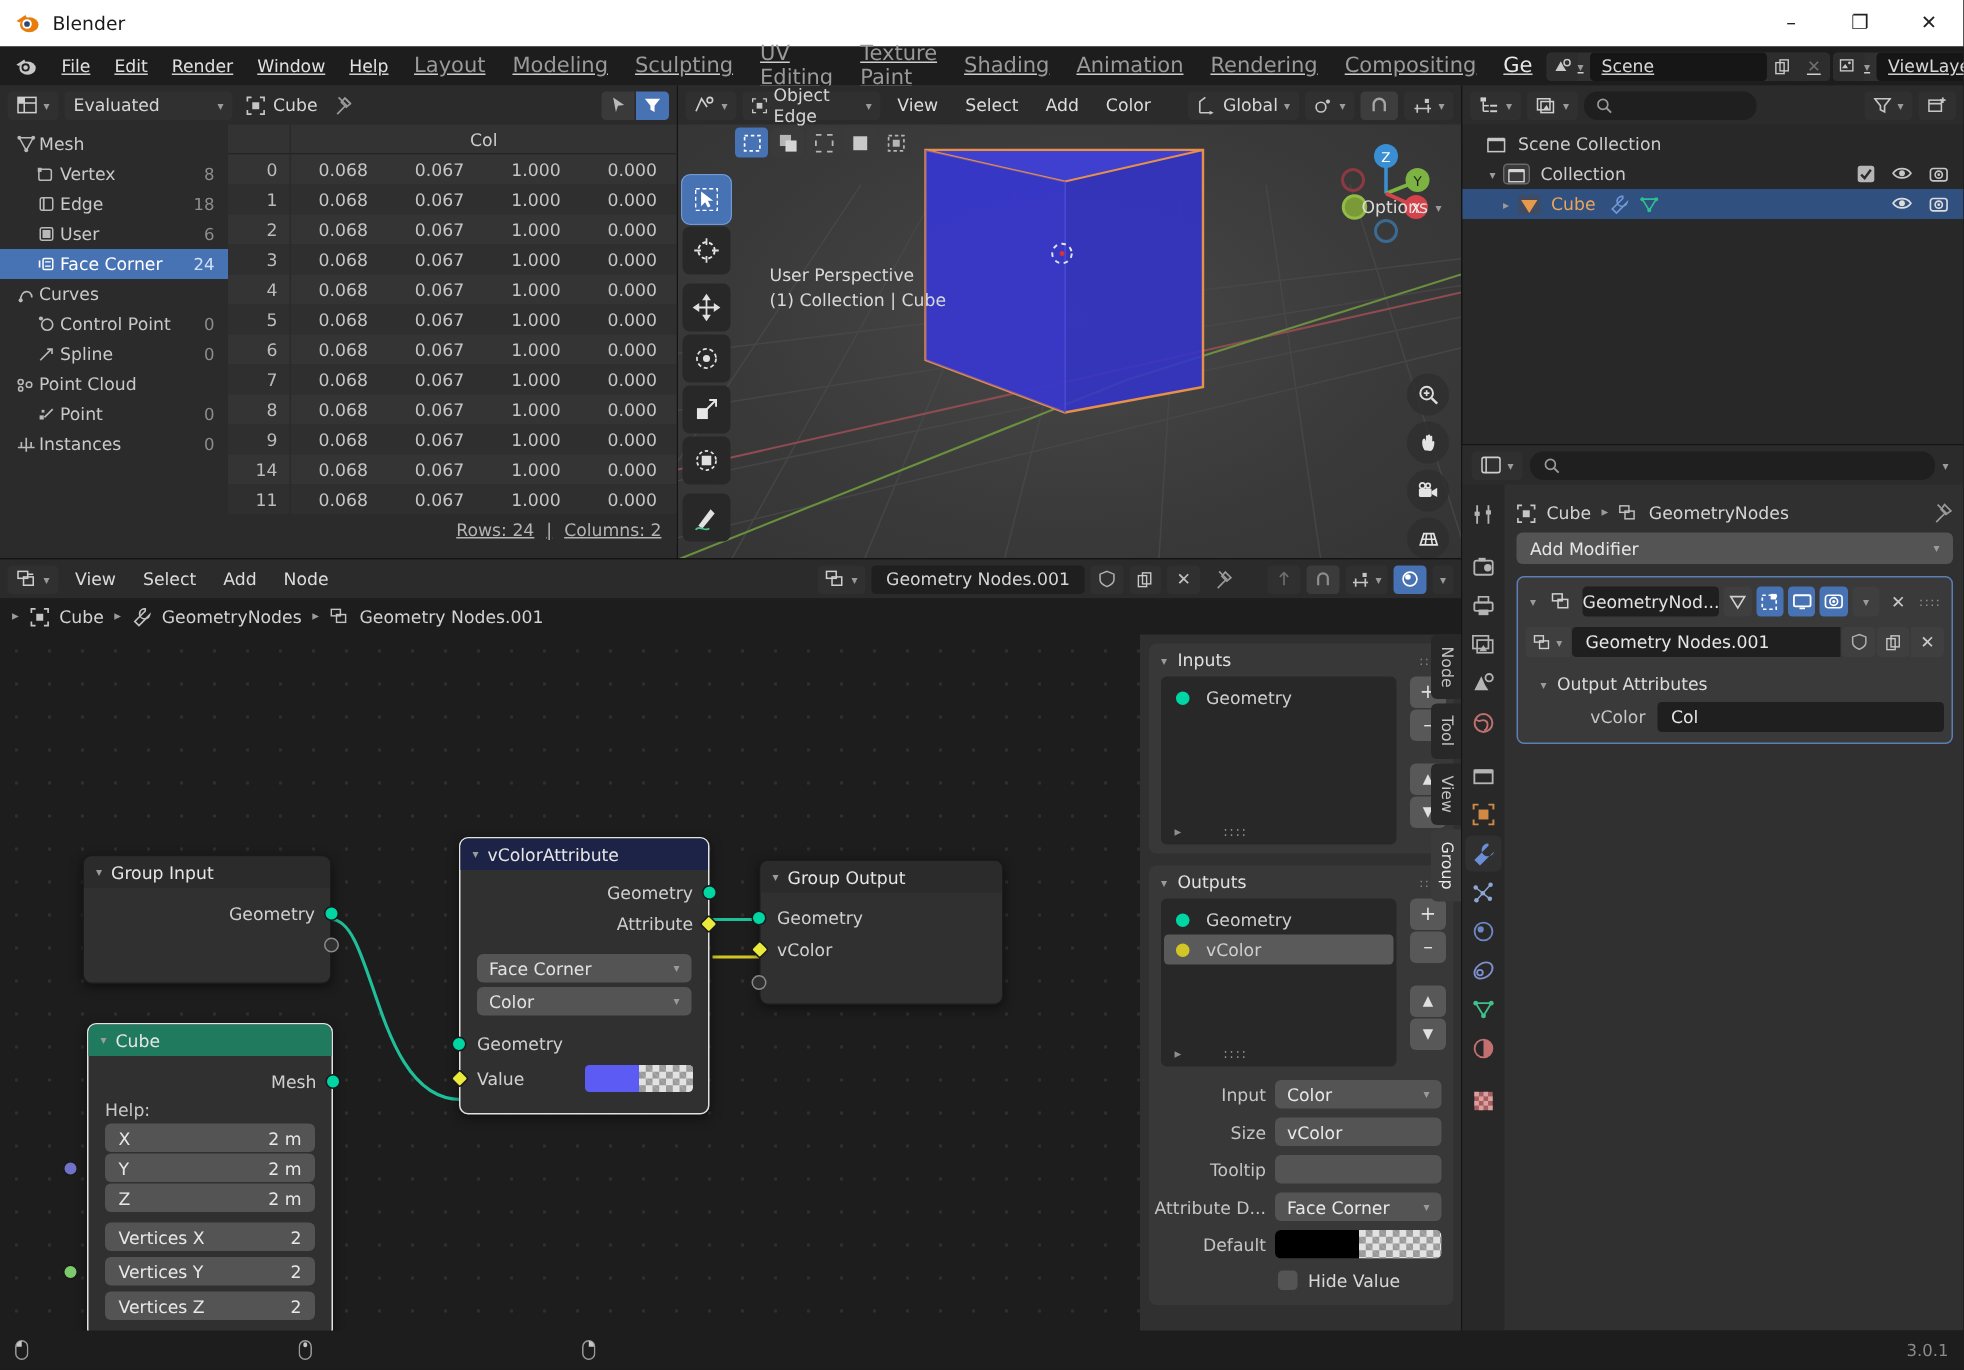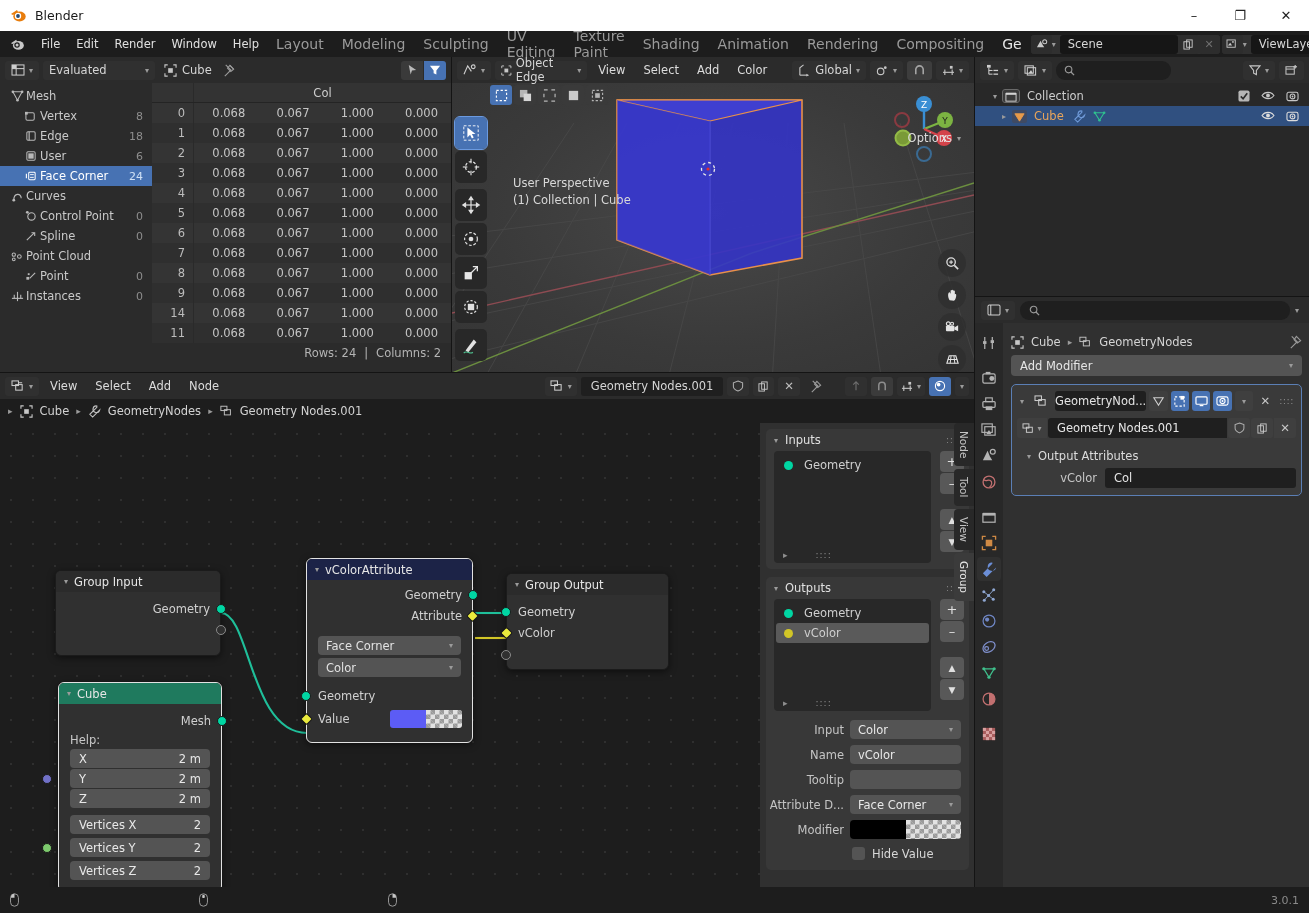--- a/index.html
+++ b/index.html
@@ -20,21 +20,21 @@
   #titlebar .blender-logo { margin-right:8px; display:flex; }
   #win-ctrls { margin-left:auto; display:flex; height:31px; }
   #win-ctrls div {
     width:46px; height:31px; display:flex; align-items:center; justify-content:center;
     color:#222; font-size:13px;
   }
 
   
   #topbar {
     height:26px; background:#1d1d1d; display:flex; align-items:center;
-    padding:0 4px; font-size:11.5px; color:#cfcfcf; position:relative;
+    padding:0 4px; font-size:11.5px; color:#cfcfcf; position:relative;text-decoration:underline;
   }
   #topbar .logo { padding:0 8px 0 6px; display:flex; align-items:center; }
   .menu-item { padding:3px 8px; border-radius:3px; color:#e0e0e0; }
   .ws-tab { padding:4px 9px; color:#9a9a9a; font-size:14px; }
   .ws-tab.active { color:#e8e8e8; }
   #topbar-right { margin-left:auto; display:flex; align-items:center; gap:2px; padding-right:2px;}
   .tb-field {
     background:#161616; border-radius:3px; height:19px; display:flex; align-items:center;
     padding:0 8px; color:#d8d8d8; font-size:11.5px;
   }
@@ -76,21 +76,21 @@
   #ss-table { flex:1; position:relative; }
   #ss-colhead { height:20px; display:flex; background:#333333; border-bottom:1px solid #242424; }
   #ss-colhead .idx { width:42px; border-right:1px solid #2a2a2a;}
   #ss-colhead .lbl { flex:1; display:flex; align-items:center; justify-content:center; color:#cdcdcd; font-size:11.5px; }
   .ss-row { height:20px; display:flex; font-size:11.5px; color:#c6c6c6; }
   .ss-row:nth-child(even) { background:#2f2f2f; }
   .ss-row:nth-child(odd) { background:#343434; }
   .ss-row .idx { width:42px; text-align:right; padding-right:8px; line-height:20px; color:#bcbcbc; border-right:1px solid #2a2a2a;}
   .ss-row .cell { flex:1; text-align:right; padding-right:13px; line-height:20px; }
   #ss-status { height:20px; background:#2b2b2b; display:flex; align-items:center; justify-content:flex-end;
-               padding-right:10px; gap:8px; color:#b4b4b4; font-size:11.5px;}
+               padding-right:10px; gap:8px; color:#b4b4b4; font-size:11.5px;text-decoration:underline;}
 
   
   #viewport { position:absolute; left:452px; top:0; width:522px; height:315px; background:#3b3b3b; overflow:hidden;}
   #vp-header { background:#2b2b2b; position:relative; z-index:6; }
   #vp-subheader { position:absolute; left:0; top:26px; width:100%; height:24px; display:flex; align-items:center;
                   padding:0 6px; z-index:6; }
   #vp-canvas { position:absolute; left:0; top:26px; width:522px; height:289px; overflow:hidden;
                background: radial-gradient(ellipse at 50% 45%, #484848 0%, #3a3a3a 60%, #343434 100%); }
   #vp-text { position:absolute; left:61px; top:92px; font-size:11.5px; color:#d8d8d8; line-height:17px; z-index:4;}
   #toolcol { position:absolute; left:3px; top:34px; width:34px; z-index:5; }
@@ -846,20 +846,29 @@
           <svg width="13" height="12" viewBox="0 0 14 13">
               <rect x="1" y="3" width="9" height="8" fill="none" stroke="#c6c6c6" stroke-width="1.1"></rect>
               <line x1="1" y1="5.5" x2="10" y2="5.5" stroke="#c6c6c6" stroke-width="1.1"></line>
               <line x1="11" y1="1" x2="11" y2="5" stroke="#c6c6c6" stroke-width="1.3"></line>
               <line x1="9" y1="3" x2="13" y2="3" stroke="#c6c6c6" stroke-width="1.3"></line>
             </svg>
         </span>
       </span>
     </div>
     <div style="padding-top:3px">
+      <div class="ol-row" style="padding-left:16px">
+        <span style="margin-right:8px">
+          <svg width="13" height="12" viewBox="0 0 14 13">
+              <rect x="1" y="3" width="12" height="9" fill="none" stroke="#c6c6c6" stroke-width="1.1"></rect>
+              <rect x="1" y="2" width="12" height="2.5" fill="#c6c6c6"></rect>
+            </svg>
+        </span>
+        <span>Scene Collection</span>
+      </div>
       <div class="ol-row" style="padding-left:18px">
         <span class="chev" style="margin-right:6px">▾</span>
         <span style="margin-right:8px;outline:1px solid #6a6a6a;border-radius:2px;padding:1px 2px 0 2px;background:#3a3a3a">
           <svg width="12" height="11" viewBox="0 0 14 13">
               <rect x="1" y="3" width="12" height="9" fill="none" stroke="#d4d4d4" stroke-width="1.1"></rect>
               <rect x="1" y="2" width="12" height="2.5" fill="#d4d4d4"></rect>
             </svg>
         </span>
         <span>Collection</span>
         <span class="rest">
@@ -1217,40 +1226,40 @@
 
         <div style="height:7px"></div>
         <div class="prow">
           <span class="plabel">Input</span>
           <span class="pfield">
             <span>Color</span>
             <span class="chev">▾</span>
           </span>
         </div>
         <div class="prow">
-          <span class="plabel">Name</span>
+          <span class="plabel">Size</span>
           <span class="pfield">
             <span>vColor</span>
           </span>
         </div>
         <div class="prow">
           <span class="plabel">Tooltip</span>
           <span class="pfield">
             <span></span>
           </span>
         </div>
         <div class="prow">
           <span class="plabel">Attribute D...</span>
           <span class="pfield">
             <span>Face Corner</span>
             <span class="chev">▾</span>
           </span>
         </div>
         <div class="prow">
-          <span class="plabel">Modifier</span>
+          <span class="plabel">Default</span>
           <span class="swatch" style="flex:1;width:auto;height:19px;border-radius:4px">
             <span class="solid" style="background:#000000"></span>
             <span class="alpha"></span>
           </span>
         </div>
         <div class="checkrow">
           <span class="cbox"></span>
           <span>Hide Value</span>
         </div>
       </div>

